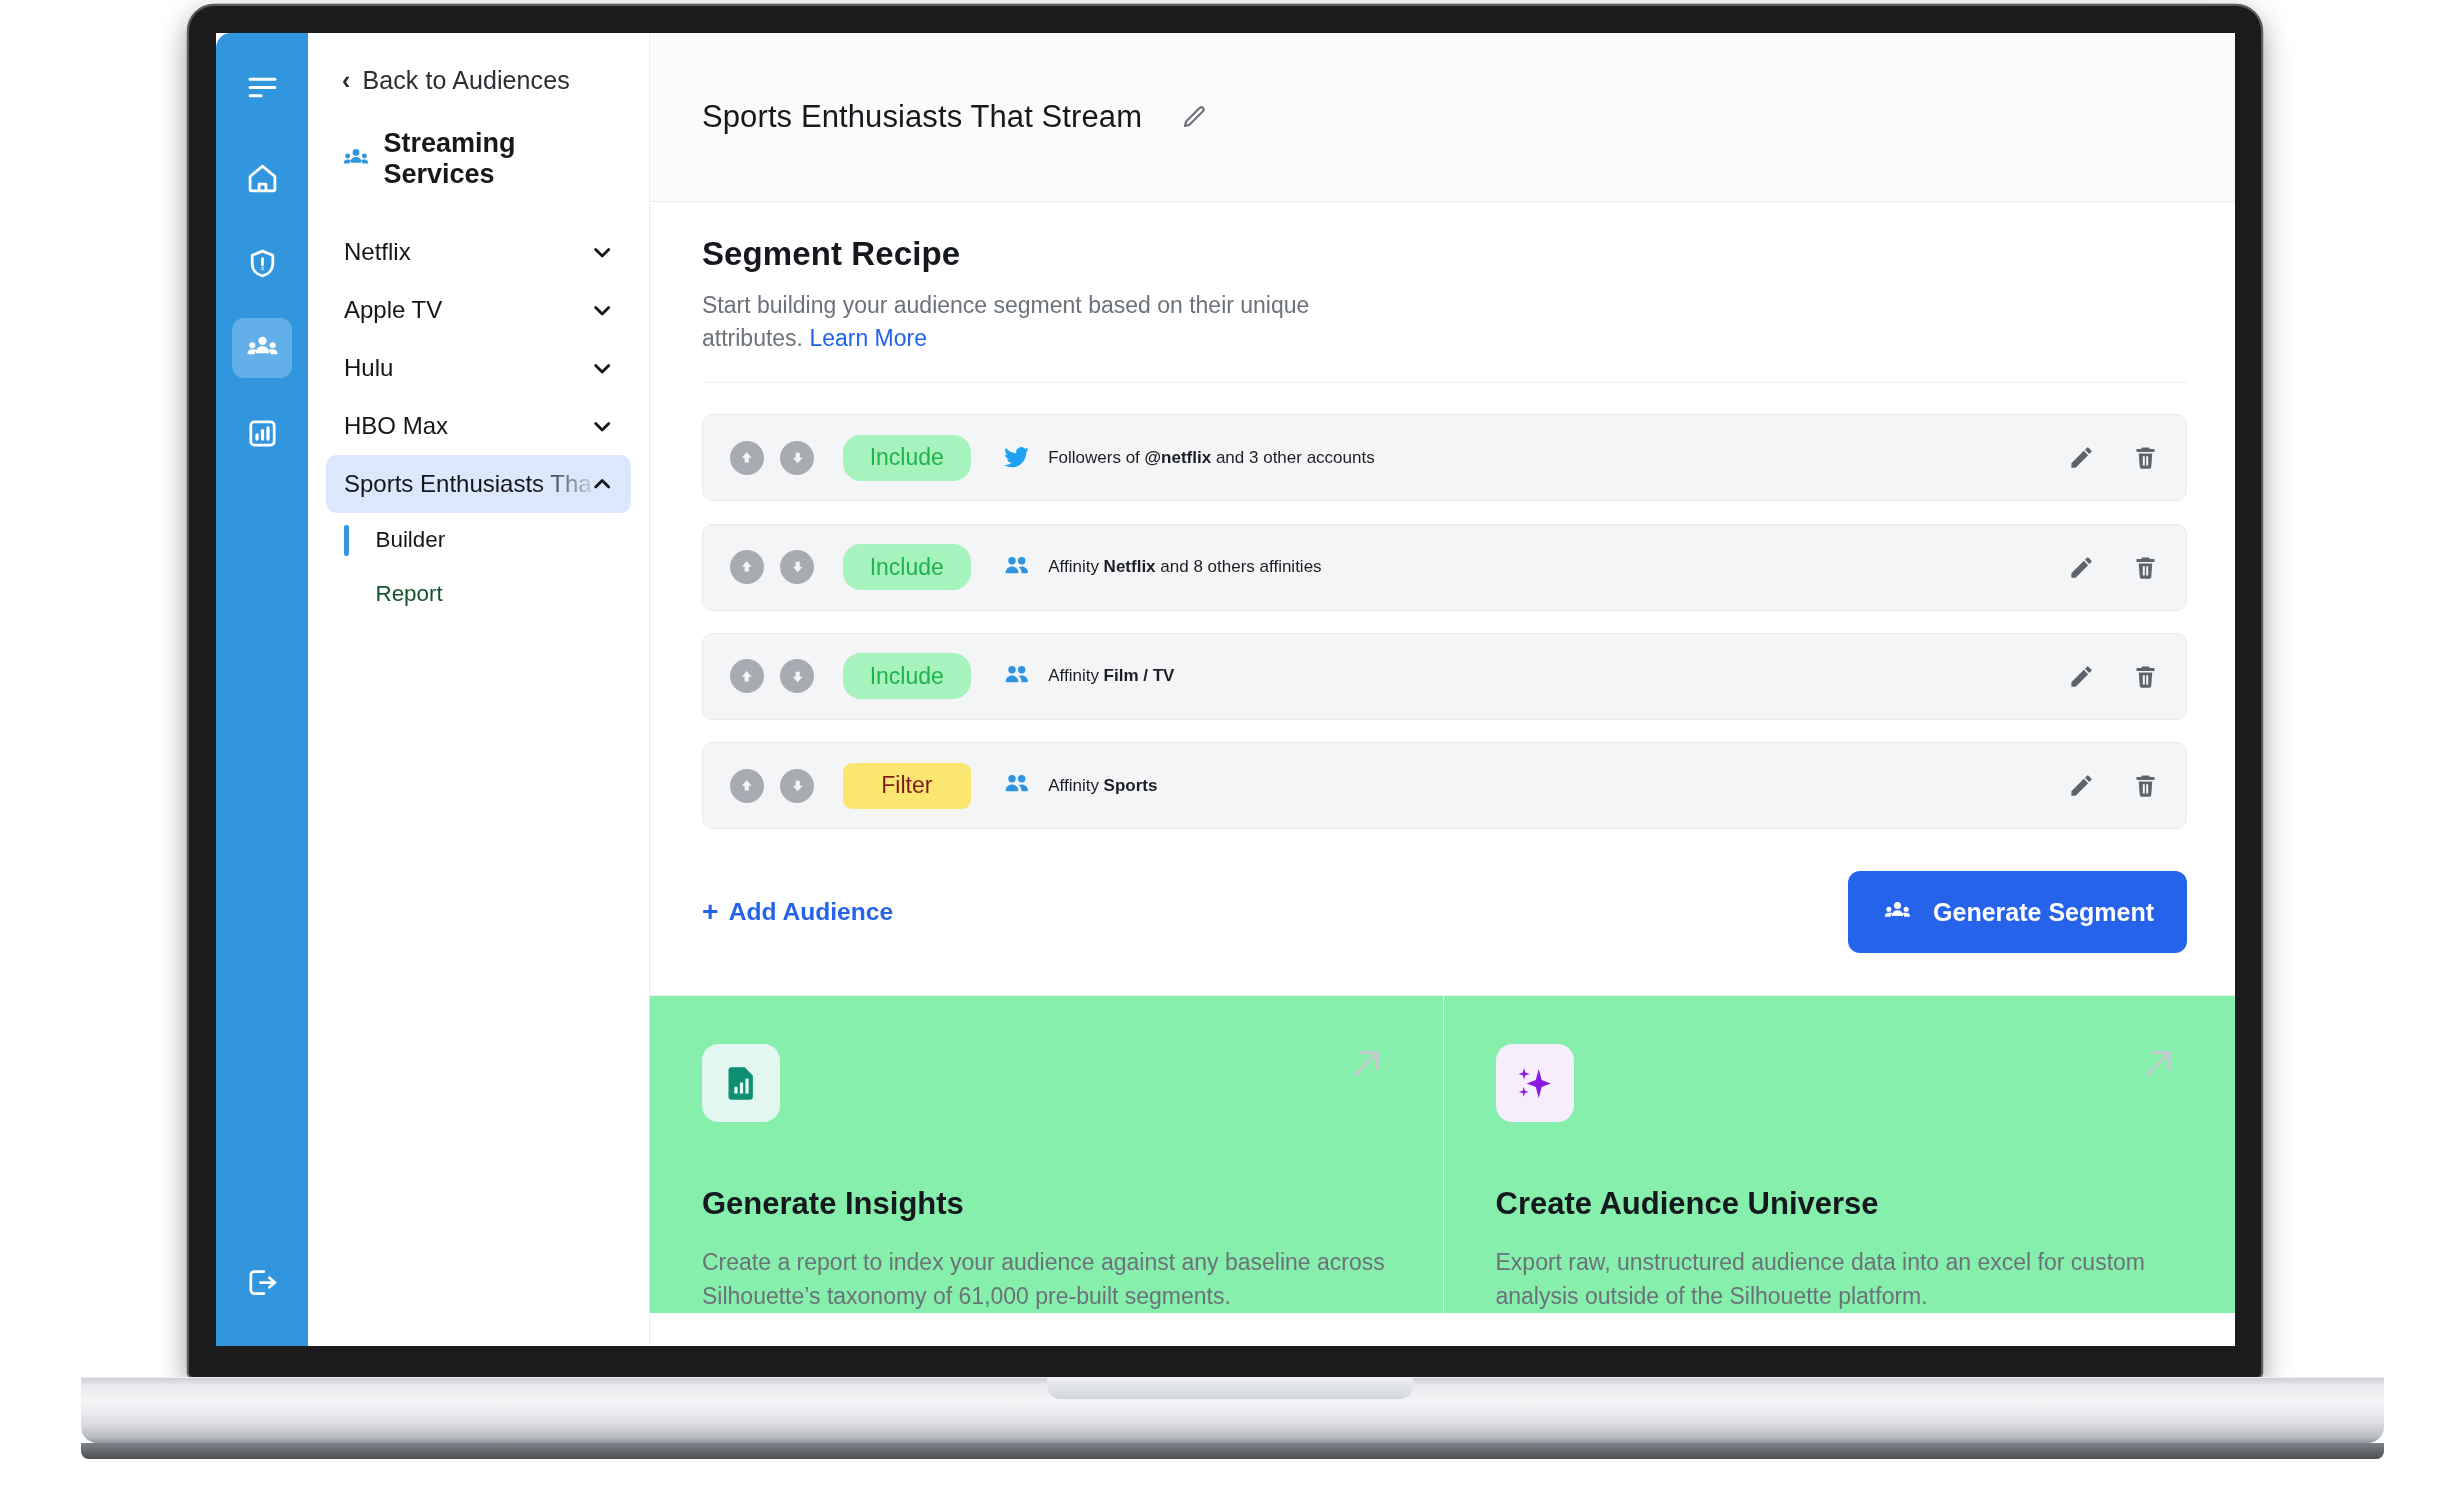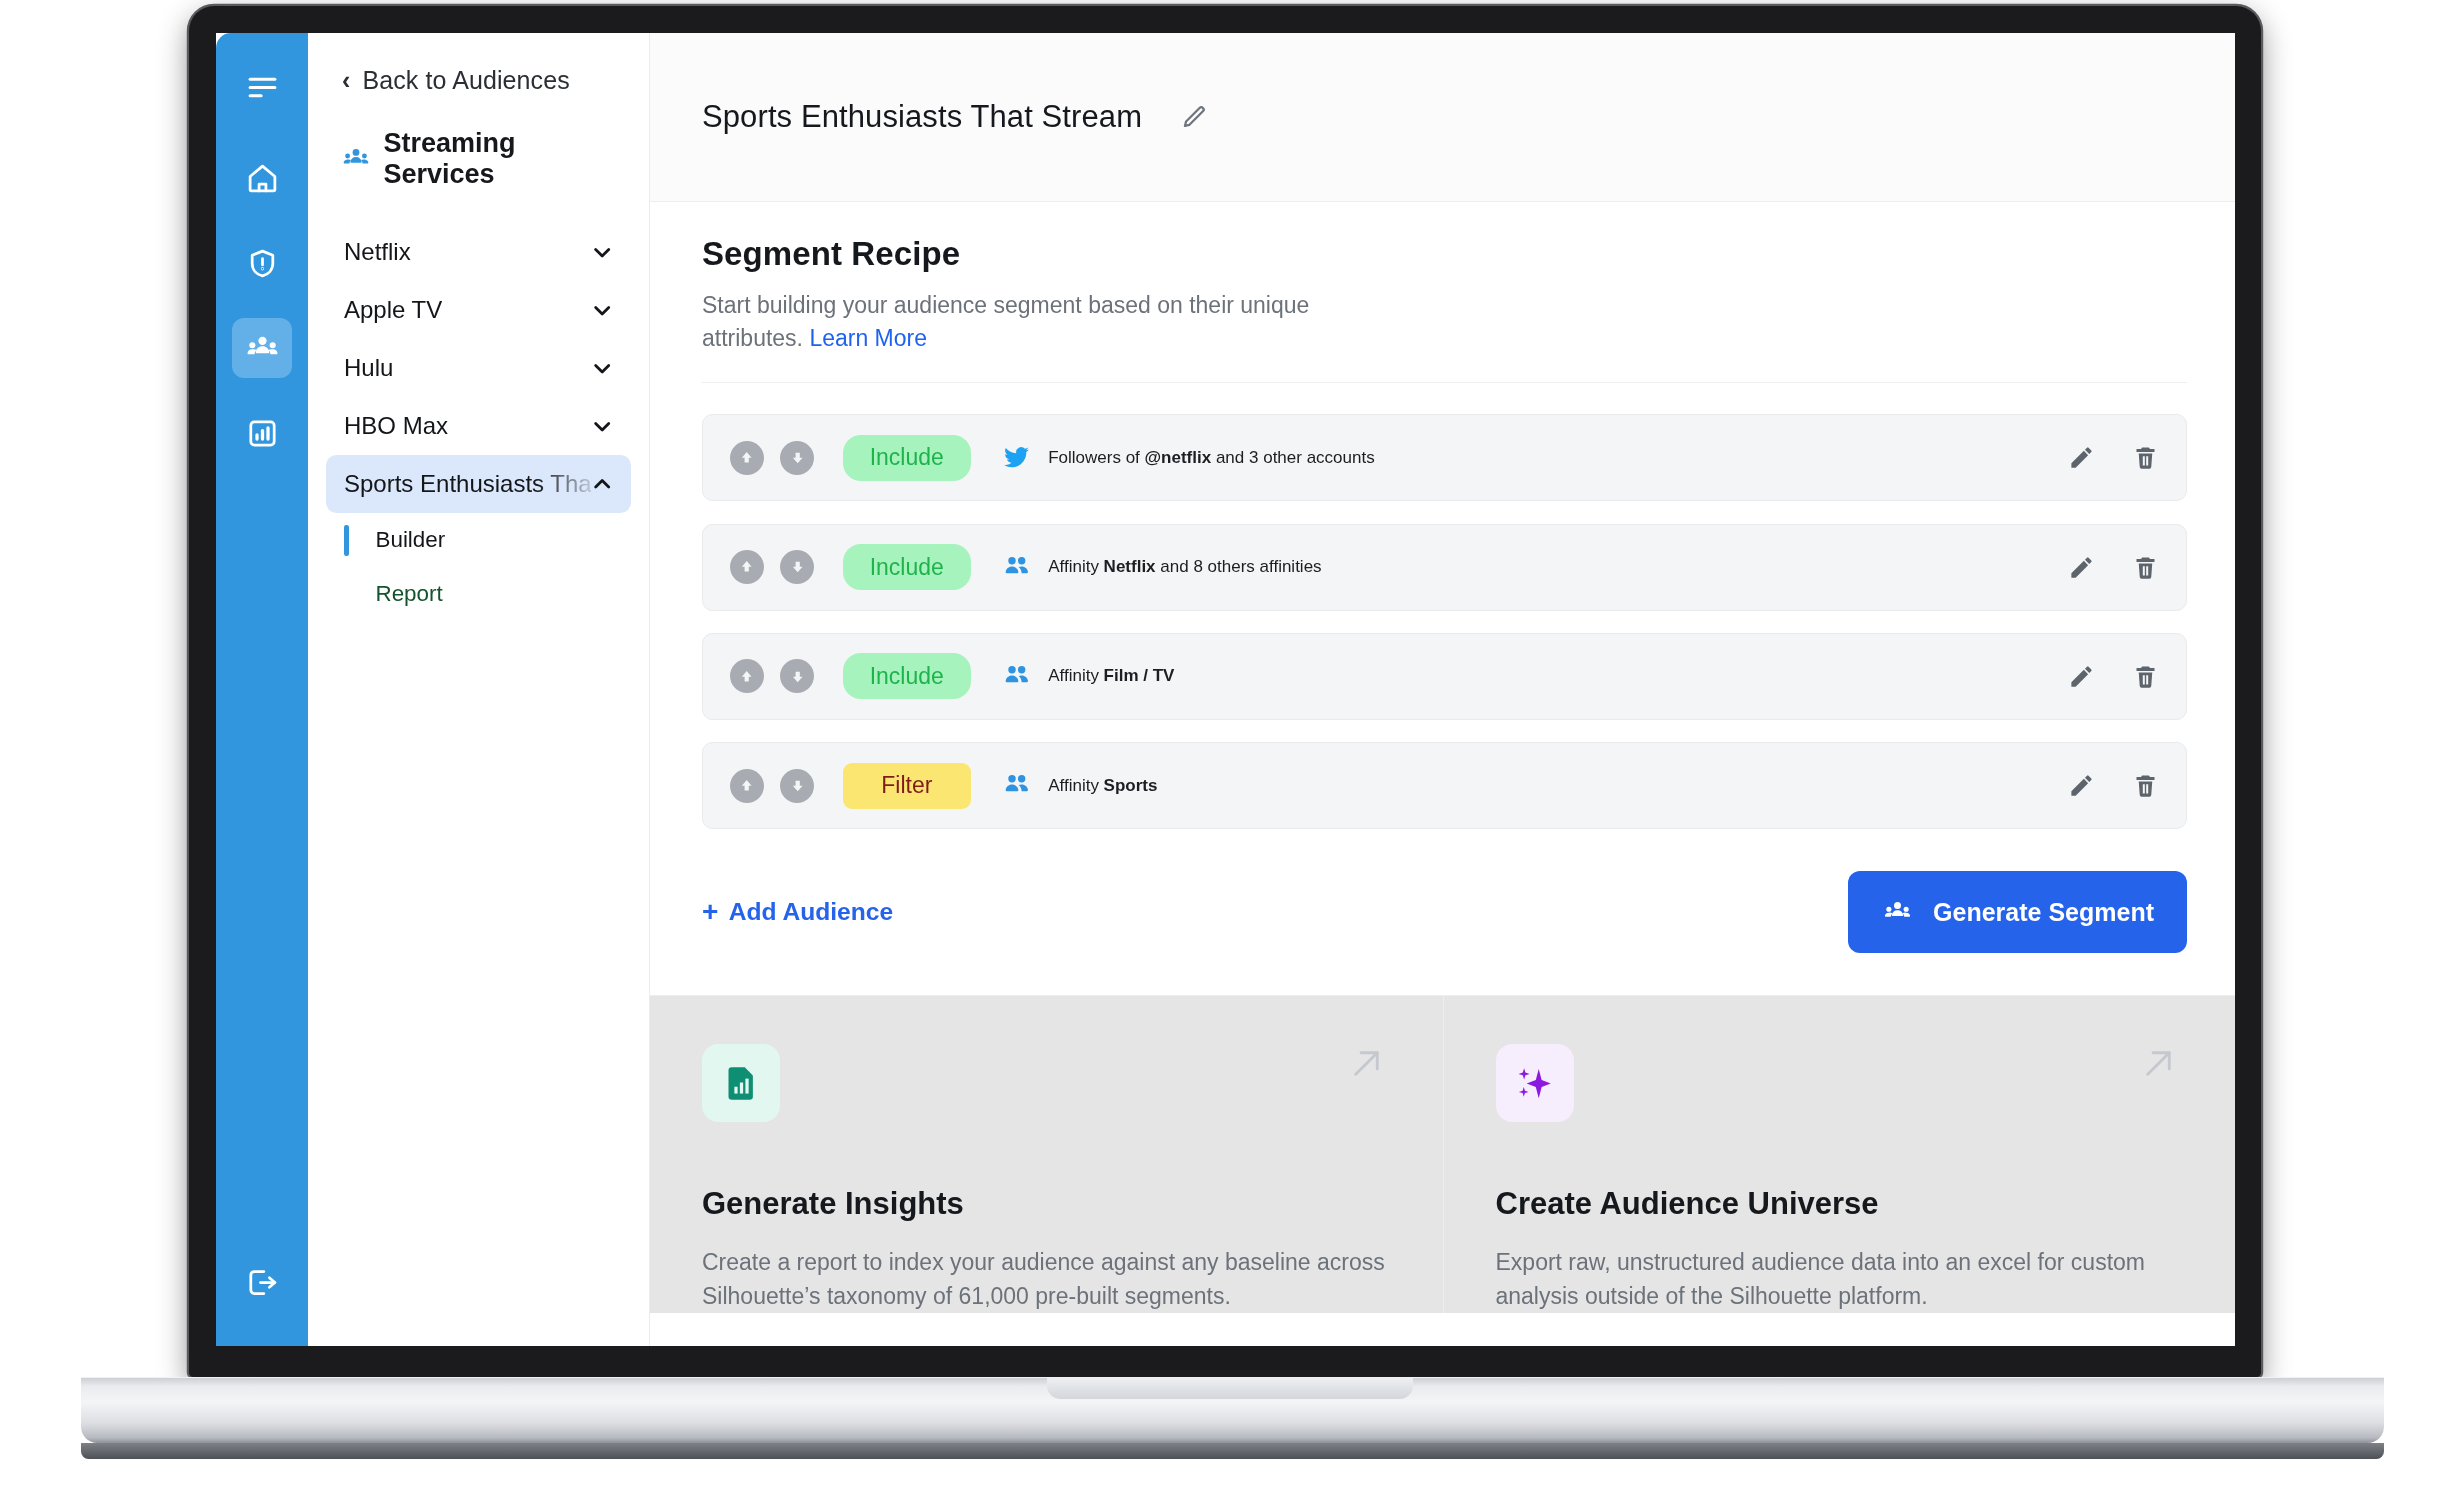--- a/index.html
+++ b/index.html
@@ -263,21 +263,21 @@
     height: 82px;
     padding: 0 33px;
     font-size: 25px;
     font-weight: 700;
   }
   .generate-btn svg { width: 33px; height: 28px; }
 
   .cards {
     display: flex;
     border-top: 1.5px solid #eceef0;
-    background: #e5e5e5;
+    background: #86efac;
     flex: 1 1 auto;
   }
   .card {
     flex: 1 1 50%;
     padding: 48px 52px 0 52px;
     position: relative;
     min-width: 0;
   }
   .card + .card { border-left: 1.5px solid #eceef0; }
 

